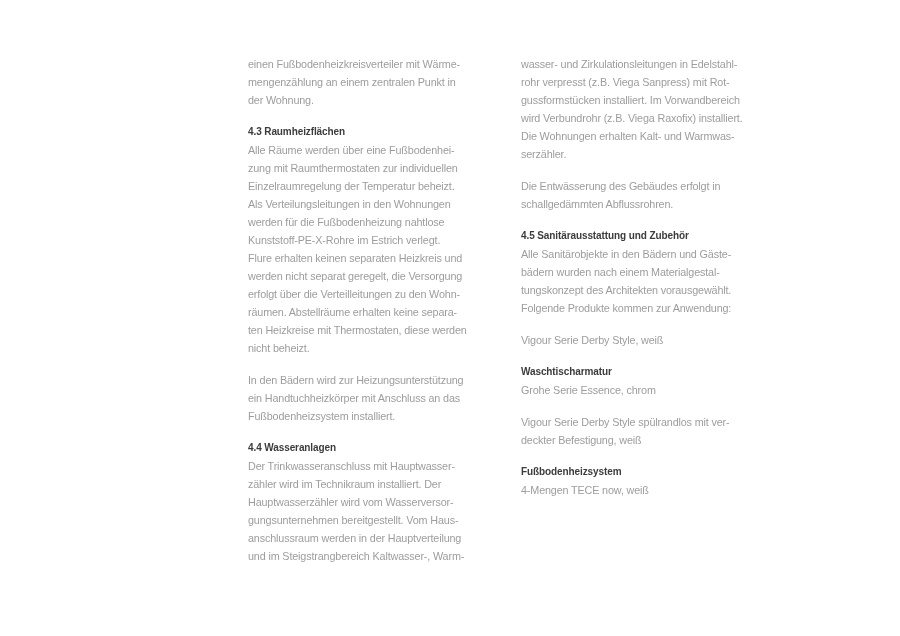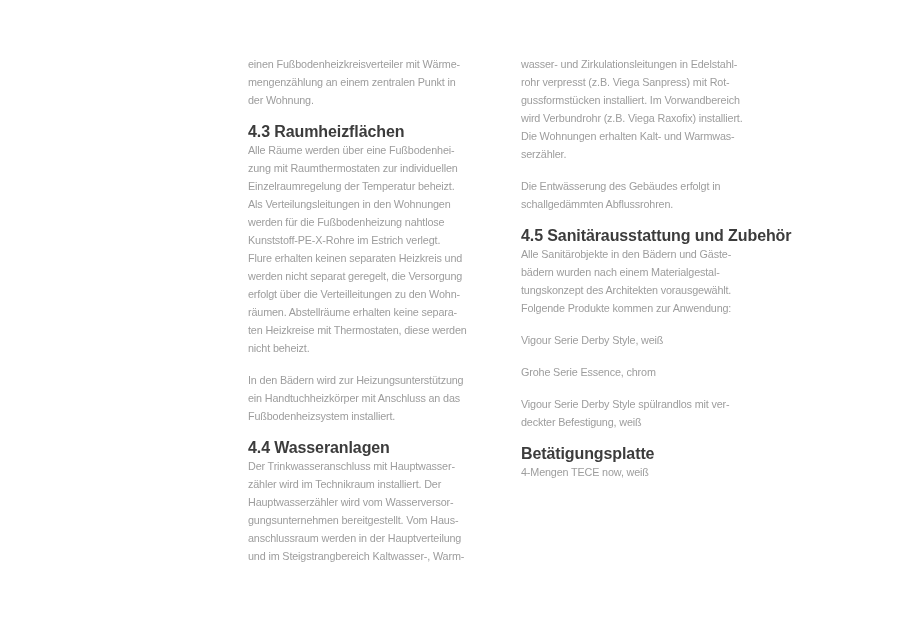--- a/index.html
+++ b/index.html
@@ -27,21 +27,21 @@
     margin: 0 0 14px 0;
     font-size: 10.8px;
     line-height: 18px;
     letter-spacing: -0.15px;
     font-weight: 400;
     color: var(--body-color, #9d9d9d);
   }
   .head {
     white-space: pre;
     margin: 2px 0 0 0;
-    font-size: 16px;
+    font-size: 10px;
     line-height: 18px;
     letter-spacing: -0.1px;
     font-weight: 700;
     color: var(--heading-color, #3c3c3c);
   }
 </style>
 </head>
 <body>
 
 <div class="page">
@@ -83,20 +83,21 @@
 Die Wohnungen erhalten Kalt- und Warmwas-
 serzähler.</p>
     <p class="para">Die Entwässerung des Gebäudes erfolgt in
 schallgedämmten Abflussrohren.</p>
     <h3 class="head">4.5 Sanitärausstattung und Zubehör</h3>
     <p class="para">Alle Sanitärobjekte in den Bädern und Gäste-
 bädern wurden nach einem Materialgestal-
 tungskonzept des Architekten vorausgewählt.
 Folgende Produkte kommen zur Anwendung:</p>
     <p class="para">Vigour Serie Derby Style, weiß</p>
+    <h3 class="head">Waschtischarmatur</h3>
     <p class="para">Grohe Serie Essence, chrom</p>
     <p class="para">Vigour Serie Derby Style spülrandlos mit ver-
 deckter Befestigung, weiß</p>
-    <h3 class="head">Betätigungsplatte</h3>
+    <h3 class="head">Fußbodenheizsystem</h3>
     <p class="para">4-Mengen TECE now, weiß</p>
   </div>
 
 </div>
 
 </body></html>

